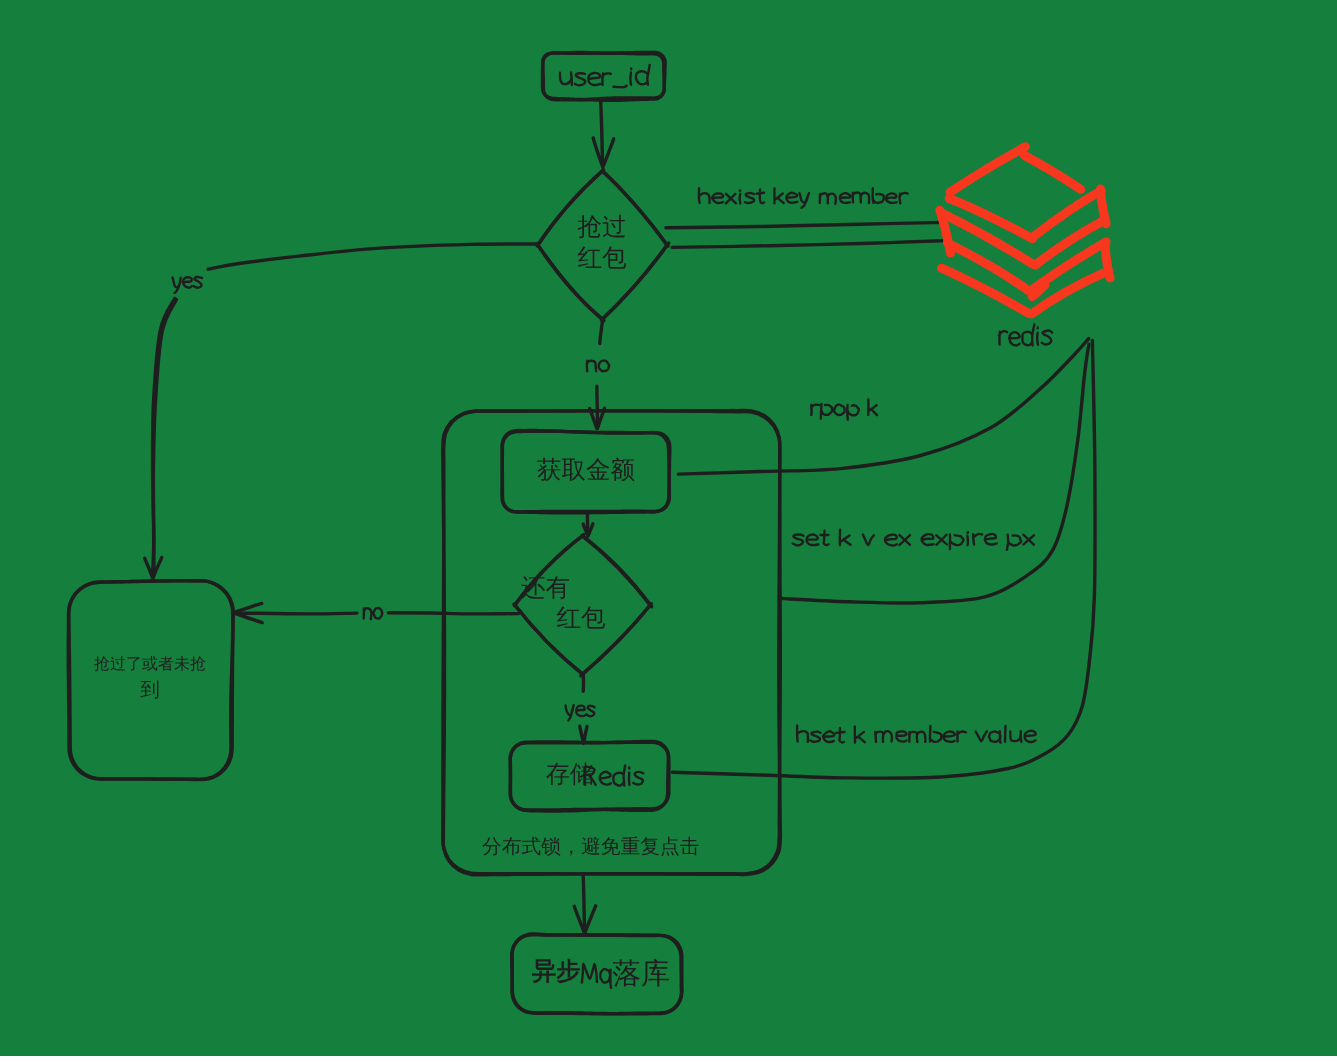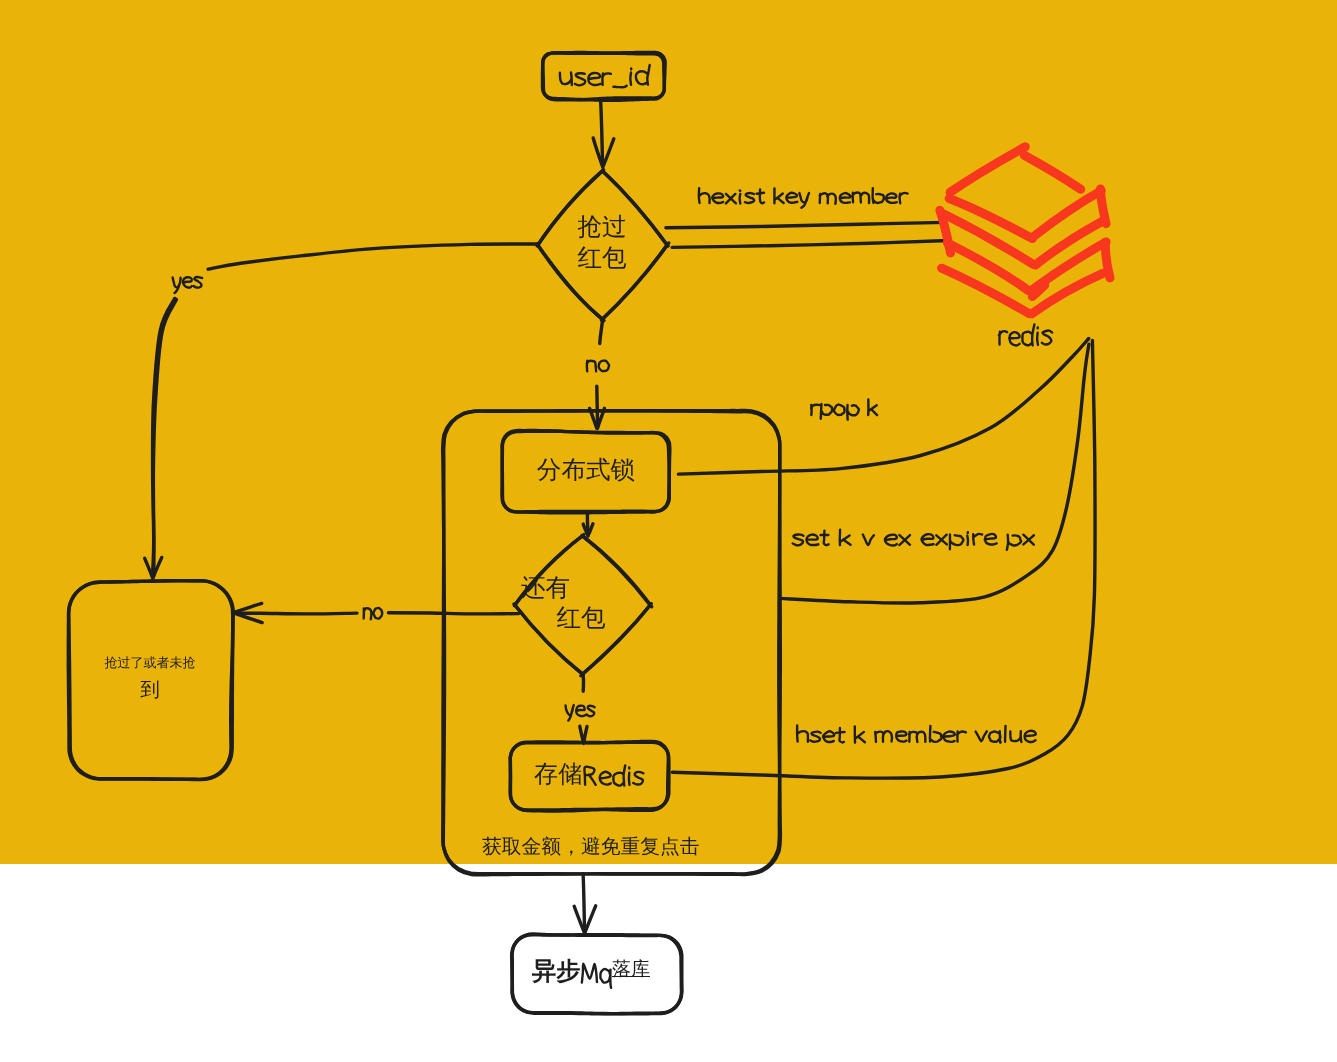--- a/index.html
+++ b/index.html
@@ -1,19 +1,19 @@
 <!DOCTYPE html>
 <html><head>
 <meta charset="utf-8">
 <title>flow</title>
 <style>
 html,body{margin:0;padding:0;background:#ffffff;}
 body{width:1337px;height:1062px;overflow:hidden;
      font-family:"Liberation Sans","DejaVu Sans",sans-serif;}
-#canvas{position:relative;width:1337px;height:864px;background:#eab308;}
+#canvas{position:relative;width:1337px;height:1056px;background:#15803d;}
 svg#art{position:absolute;inset:0;width:1337px;height:1062px;display:block;}
 .ink{fill:none;stroke:#1e1e1e;stroke-width:3.4;stroke-linecap:round;stroke-linejoin:round;}
 .hand{fill:none;stroke:#1e1e1e;stroke-width:2.4;stroke-linecap:round;stroke-linejoin:round;}
 .redis{fill:none;stroke:#f8371f;stroke-width:9.0;stroke-linecap:round;stroke-linejoin:round;}
 .cjk{position:absolute;color:#1e1e1e;text-align:center;
      white-space:pre;font-weight:400;letter-spacing:0px;}
 </style>
 </head>
 <body>
 
@@ -163,23 +163,23 @@
         <path class="hand" d="M585.12 784.81 C585.07 783.34 584.92 778.91 584.87 776.00 C584.81 773.09 583.87 768.80 584.80 767.35 C585.72 765.91 588.88 767.10 590.41 767.35 C591.94 767.59 593.32 768.18 593.96 768.83 C594.61 769.47 594.61 770.34 594.30 771.22 C594.00 772.10 593.22 773.48 592.11 774.12 C591.01 774.77 588.80 775.00 587.67 775.08 C586.53 775.17 585.69 774.71 585.29 774.64 M588.65 774.59 C589.33 775.50 591.55 778.36 592.73 780.07 C593.91 781.78 595.23 784.04 595.73 784.84 M599.74 778.26 C600.54 778.20 603.00 778.11 604.58 777.88 C606.16 777.66 608.19 777.37 609.22 776.92 C610.24 776.46 610.88 775.84 610.74 775.15 C610.60 774.47 609.26 773.37 608.36 772.81 C607.46 772.25 606.53 771.58 605.32 771.78 C604.12 771.98 602.04 773.07 601.11 774.03 C600.18 774.99 599.78 776.32 599.73 777.55 C599.67 778.78 600.15 780.36 600.76 781.40 C601.38 782.43 602.23 783.23 603.42 783.76 C604.61 784.29 606.67 784.63 607.88 784.57 C609.10 784.50 610.23 783.56 610.70 783.36 M625.21 765.43 C624.96 766.85 623.93 771.48 623.70 773.94 C623.46 776.40 623.73 778.23 623.82 780.18 C623.91 782.12 624.16 784.72 624.23 785.62 M623.67 774.52 C623.23 774.25 622.14 773.15 621.04 772.91 C619.94 772.68 618.25 772.72 617.07 773.12 C615.89 773.52 614.58 774.49 613.96 775.33 C613.35 776.16 613.38 776.91 613.38 778.12 C613.38 779.32 613.36 781.44 613.96 782.56 C614.56 783.68 615.91 784.34 616.98 784.84 C618.05 785.33 619.37 785.82 620.38 785.55 C621.40 785.27 622.62 783.57 623.07 783.18 M629.26 772.77 C629.21 773.79 628.93 776.87 628.97 778.90 C629.00 780.93 629.38 783.94 629.46 784.95 M629.24 767.52 C629.25 767.69 629.32 768.39 629.33 768.56 M643.40 773.26 C642.87 773.06 641.33 772.24 640.23 772.06 C639.12 771.87 637.67 771.85 636.76 772.17 C635.85 772.50 634.96 773.37 634.75 774.00 C634.54 774.63 634.74 775.27 635.50 775.94 C636.26 776.61 638.07 777.36 639.30 778.03 C640.52 778.69 642.32 779.22 642.83 779.91 C643.34 780.61 642.74 781.47 642.37 782.18 C641.99 782.89 641.55 783.80 640.58 784.16 C639.60 784.53 637.71 784.58 636.49 784.37 C635.27 784.16 633.79 783.16 633.24 782.92"></path>
       </g>
 <g>
         <title>Mq</title>
         <path class="hand" d="M581.87 982.63 C582.03 980.90 582.64 975.41 582.88 972.27 C583.11 969.13 582.66 963.82 583.28 963.79 C583.91 963.76 585.53 969.60 586.62 972.08 C587.70 974.57 588.80 978.91 589.80 978.72 C590.80 978.52 591.79 973.36 592.59 970.93 C593.40 968.49 594.02 963.79 594.63 964.10 C595.24 964.41 595.87 969.80 596.26 972.79 C596.64 975.78 596.82 980.47 596.93 982.01 M609.95 973.58 C609.98 973.93 610.24 974.78 610.16 975.67 C610.07 976.55 609.67 978.10 609.46 978.90 C609.24 979.69 609.24 979.91 608.87 980.42 C608.49 980.92 607.92 981.57 607.22 981.93 C606.53 982.30 605.38 982.58 604.70 982.60 C604.02 982.63 603.65 982.52 603.14 982.06 C602.62 981.61 602.05 980.49 601.62 979.85 C601.18 979.22 600.74 979.00 600.55 978.25 C600.36 977.50 600.44 976.19 600.45 975.35 C600.47 974.50 600.46 973.86 600.64 973.18 C600.83 972.49 601.04 971.89 601.54 971.24 C602.05 970.58 603.02 969.60 603.68 969.24 C604.33 968.89 604.91 969.01 605.48 969.12 C606.05 969.23 606.47 969.54 607.10 969.92 C607.73 970.30 608.84 970.78 609.26 971.38 C609.69 971.98 609.59 973.16 609.66 973.52 M610.45 969.60 C610.45 971.74 610.31 979.40 610.41 982.45 C610.51 985.50 610.95 986.99 611.06 987.89"></path>
       </g>
 </svg>
 <div>
 <div class="cjk" style="left:542px;top:215px;width:120px;font-size:24.6px;line-height:1.0;text-align:center;">抢过</div>
 <div class="cjk" style="left:542px;top:246px;width:120px;font-size:24.6px;line-height:1.0;text-align:center;">红包</div>
-<div class="cjk" style="left:81px;top:656px;width:138px;font-size:13px;line-height:1.0;text-align:center;">抢过了或者未抢</div>
+<div class="cjk" style="left:81px;top:656px;width:138px;font-size:16px;line-height:1.0;text-align:center;">抢过了或者未抢</div>
 <div class="cjk" style="left:81px;top:680px;width:138px;font-size:19.6px;line-height:1.0;text-align:center;">到</div>
-<div class="cjk" style="left:506px;top:458px;width:160px;font-size:24.6px;line-height:1.0;text-align:center;">分布式锁</div>
+<div class="cjk" style="left:506px;top:458px;width:160px;font-size:24.6px;line-height:1.0;text-align:center;">获取金额</div>
 <div class="cjk" style="left:521px;top:576px;width:120px;font-size:24.6px;line-height:1.0;text-align:left;">还有</div>
 <div class="cjk" style="left:521px;top:606px;width:120px;font-size:24.6px;line-height:1.0;text-align:center;">红包</div>
-<div class="cjk" style="left:482px;top:837px;width:240px;font-size:19.8px;line-height:1.0;text-align:left;">获取金额，避免重复点击</div>
-<div class="cjk" style="left:534px;top:762px;width:60px;font-size:24.2px;line-height:1.0;text-align:left;">存储</div>
+<div class="cjk" style="left:482px;top:837px;width:240px;font-size:19.8px;line-height:1.0;text-align:left;">分布式锁，避免重复点击</div>
+<div class="cjk" style="left:534px;top:762px;width:60px;font-size:24.2px;line-height:1.0;text-align:right;">存储</div>
 <div class="cjk" style="left:532px;top:959px;width:60px;font-size:24.2px;line-height:1.0;text-align:left;font-weight:bold;">异步</div>
-<div class="cjk" style="left:612px;top:959px;width:60px;font-size:19px;line-height:1.0;text-align:left;text-decoration:underline;">落库</div>
+<div class="cjk" style="left:612px;top:959px;width:60px;font-size:29px;line-height:1.0;text-align:left;">落库</div>
 </div>
 </div>
 
 </body></html>

